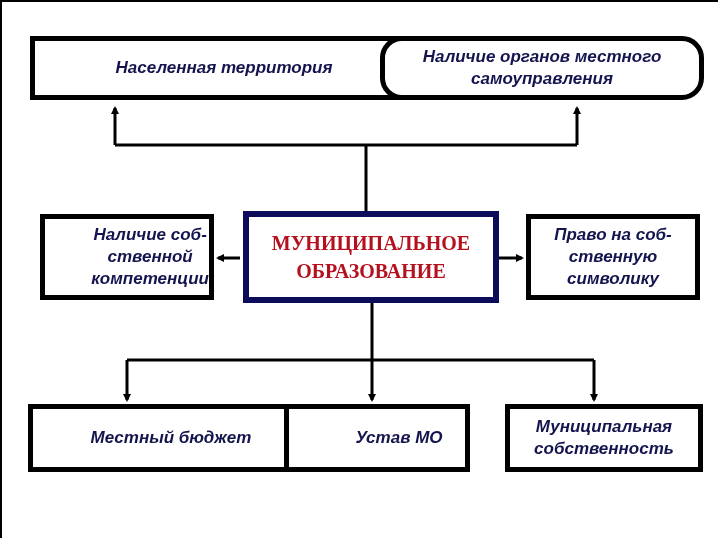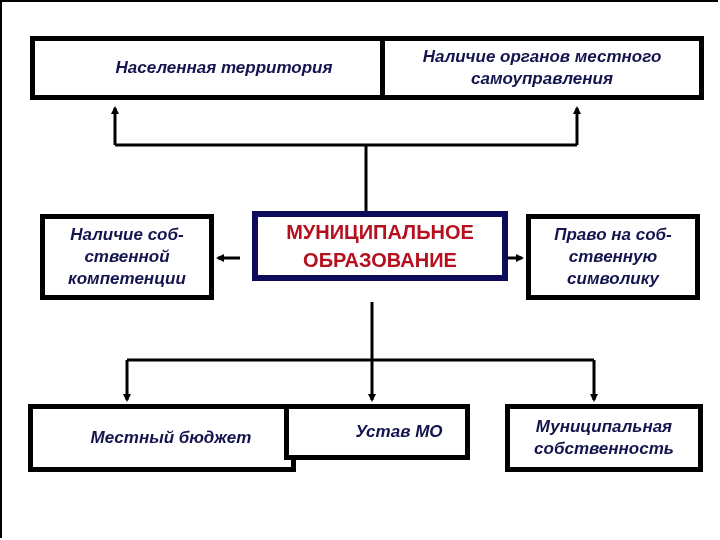--- a/index.html
+++ b/index.html
@@ -38,40 +38,40 @@
     <line x1="127" y1="360" x2="594" y2="360"></line>
     <line x1="127" y1="360" x2="127" y2="400" marker-end="url(#arr)"></line>
     <line x1="372" y1="360" x2="372" y2="400" marker-end="url(#arr)"></line>
     <line x1="594" y1="360" x2="594" y2="400" marker-end="url(#arr)"></line>
   </g>
 </svg>
 
 <div class="box" style="left:30px;top:36px;width:388px;height:64px;">
   <span class="txt">Населенная территория</span>
 </div>
-<div class="box" style="left:380px;top:36px;width:324px;height:64px;">
+<div class="box" style="left:380px;top:36px;width:324px;height:64px;border-radius:22px;">
   <span class="txt">Наличие органов местного
 самоуправления</span>
 </div>
-<div class="box" style="left:40px;top:214px;width:174px;height:86px;">
+<div class="box" style="left:40px;top:214px;width:174px;height:86px;justify-content:flex-end;">
   <span class="txt">Наличие соб-
 ственной
 компетенции</span>
 </div>
-<div class="box center" style="left:252px;top:211px;width:256px;height:70px;">
+<div class="box center" style="left:243px;top:211px;width:256px;height:92px;font-family:Liberation Serif, serif;">
   <span class="txt">МУНИЦИПАЛЬНОЕ
 ОБРАЗОВАНИЕ</span>
 </div>
 <div class="box" style="left:526px;top:214px;width:174px;height:86px;">
   <span class="txt">Право на соб-
 ственную
 символику</span>
 </div>
 <div class="box" style="left:28px;top:404px;width:268px;height:68px;padding-left:18px;">
   <span class="txt">Местный бюджет</span>
 </div>
-<div class="box" style="left:284px;top:404px;width:186px;height:56px;padding-left:44px;">
+<div class="box" style="left:284px;top:404px;width:186px;height:68px;padding-left:44px;">
   <span class="txt">Устав МО</span>
 </div>
 <div class="box" style="left:505px;top:404px;width:198px;height:68px;text-align:center;">
   <span class="txt">Муниципальная
 собственность</span>
 </div>
 
 </body></html>

